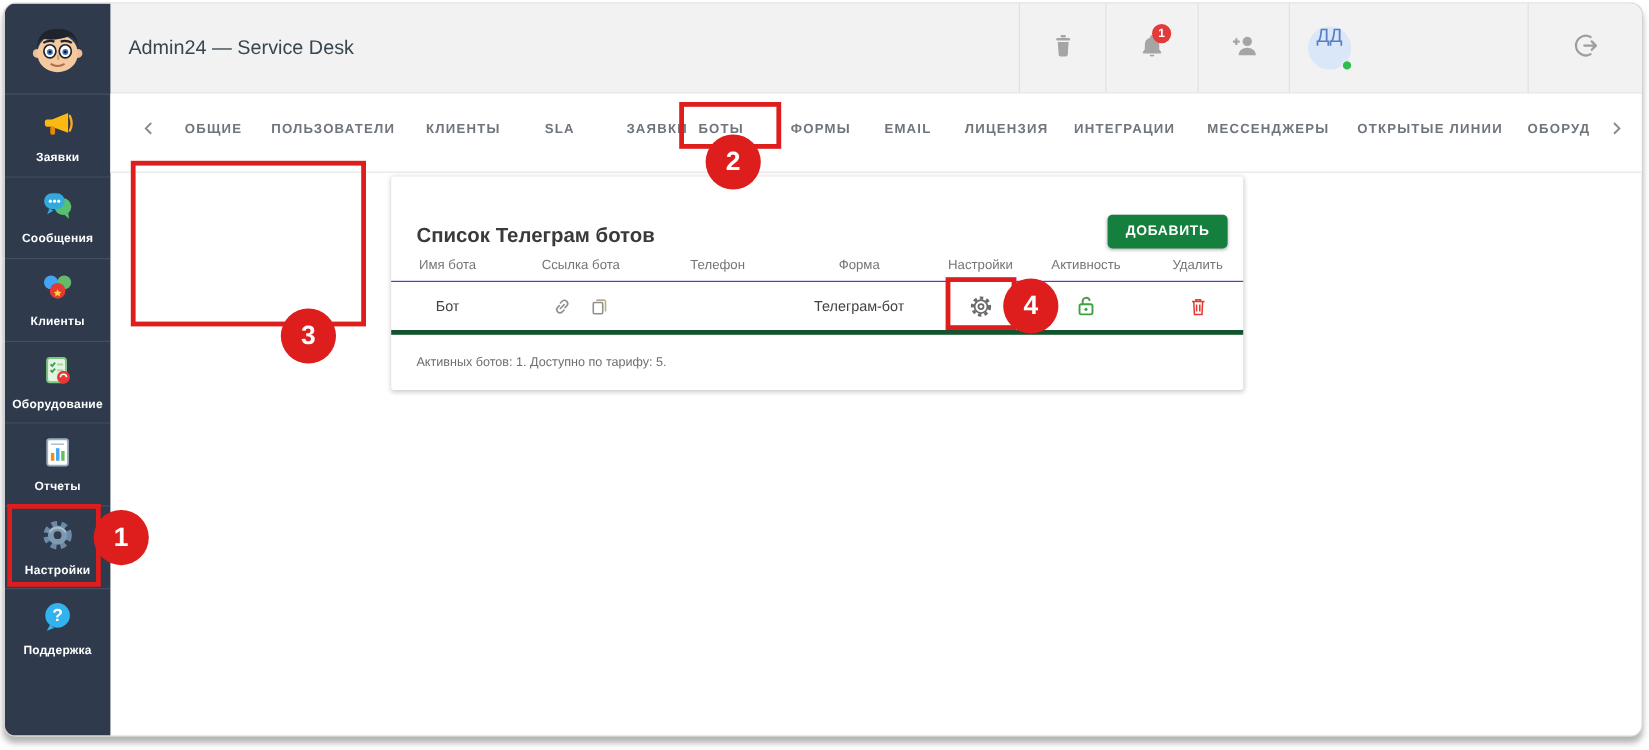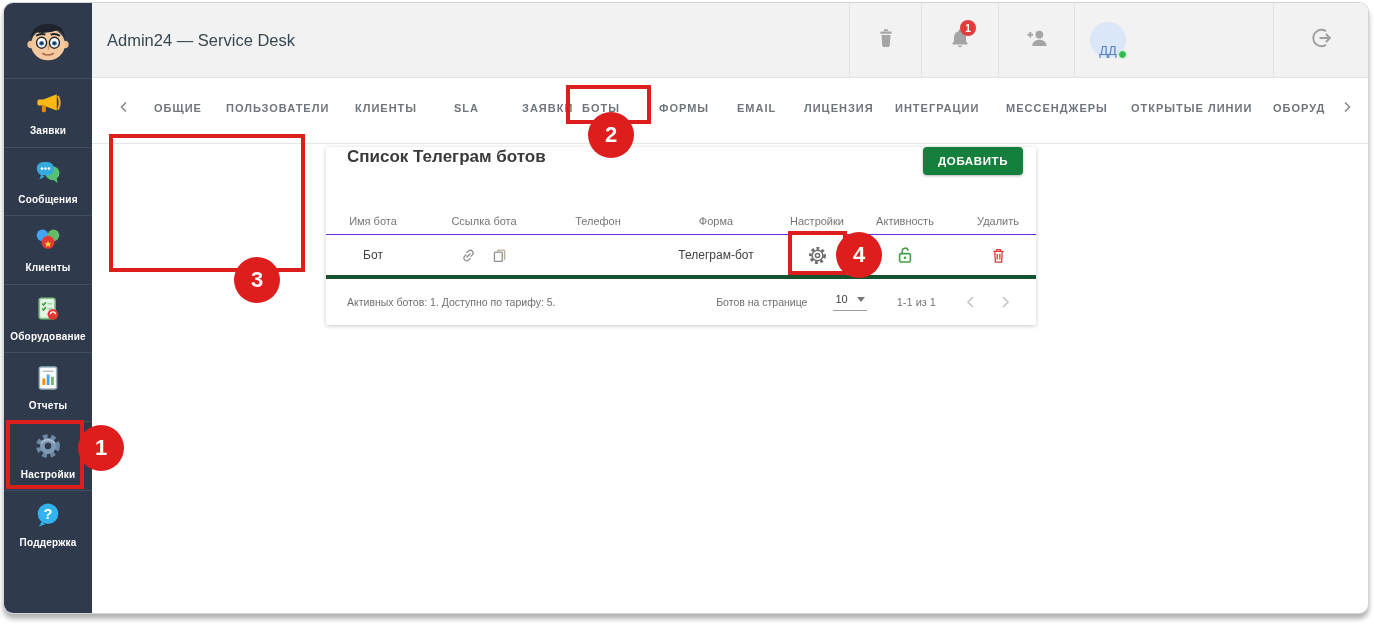--- a/index.html
+++ b/index.html
@@ -22,22 +22,22 @@
   .h-title { align-self:center; margin-left:15px; font-size:16.5px; color:#37474F; }
   .h-right { margin-left:auto; display:flex; }
   .h-cell { border-left:1px solid #E1E1E1; display:flex; align-items:center; justify-content:center; cursor:pointer; }
   .h-cell.c-trash { width:72px; } .h-cell.c-bell { width:77px; position:relative; }
   .h-cell.c-add { width:76px; } .h-cell.c-user { width:199px; justify-content:flex-start; gap:11px; padding-left:15px; cursor:default; }
   .h-cell.c-exit { width:97px; }
   .badge { position:absolute; top:17px; right:22px; min-width:16px; height:16px; border-radius:8px;
            background:#E23B3B; color:#fff; font-size:10px; font-weight:bold;
            display:flex; align-items:center; justify-content:center; padding:0 4px; }
   .avatar { position:relative; width:36px; height:36px; border-radius:50%; background:#DAE7F8;
-            display:flex; align-items:flex-end; justify-content:center;
-            color:#567FC4; font-size:13px; flex:0 0 auto; }
+            display:flex; align-items:flex-start; justify-content:center;
+            color:#567FC4; font-size:16px; flex:0 0 auto; }
   .avatar .dot { position:absolute; right:-1px; bottom:-1px; width:9px; height:9px; border-radius:50%;
                  background:#2DBE4F; border:1.5px solid #F2F2F3; }
   .u-name { color:#3E82DD; font-size:13px; line-height:17px; }
   .u-comp { color:#3B3B3B; font-size:12.5px; line-height:17px; }
   .u-id { color:#9AA0A6; font-size:11px; line-height:15px; }
 
   
   .tabbar { position:absolute; left:88px; top:75px; width:1278px; height:66px; background:#fff;
             border-bottom:1px solid #E5E5E5;text-align:center; }
   .tab { position:absolute; top:24px; font-size:11px; letter-spacing:1px; color:#6F757C;
@@ -47,21 +47,21 @@
   .t6{left:567px}.t7{left:645px}.t8{left:712px}.t9{left:803px}.t10{left:914px}.t11{left:1039px}.t12{left:1181px}
 
   
   .submenu { position:absolute; left:125px; top:138px; }
   .submenu-item { height:39px; display:flex; align-items:center; font-size:11.5px; letter-spacing:.8px;
                   color:#8A9198; font-weight:bold; white-space:nowrap; cursor:pointer; }
 
   
   .panel { position:absolute; left:322px; top:144px; width:710px; background:#fff; border-radius:2px;
            box-shadow:0 1px 4px rgba(0,0,0,.22); }
-  .panel-head { height:60px; display:flex; align-items:flex-start; padding:0 13px 0 21px; }
+  .panel-head { height:60px; display:flex; align-items:flex-end; padding:0 13px 0 21px; }
   .panel-title { font-size:17px; font-weight:bold; color:#3A3A3A; }
   .add-btn { margin-left:auto; background:#15803d; color:#fff; border:none; border-radius:4px;
              font-family:inherit; font-size:11.5px; font-weight:bold; letter-spacing:.6px;
              padding:8px 15px; cursor:pointer; box-shadow:0 1px 3px rgba(0,0,0,.3); }
   .tgrid { display:grid; grid-template-columns:94px 128px 100px 136px 66px 110px 76px; align-items:center; }
   .thead { height:28px; border-bottom:1px solid #6d28d9; }
   .thead > div { font-size:11px; color:#757575; text-align:center; }
   .trow { height:44px; border-bottom:4px solid #14532d; }
   .trow > div { font-size:12px; color:#424242; text-align:center; display:flex; align-items:center; justify-content:center; gap:14px; }
   .cell-icon { cursor:pointer; display:flex; align-items:center; justify-content:center; }
@@ -325,40 +325,20 @@
       <div>
         <span class="cell-icon">
           <svg width="19" height="19" viewBox="0 0 20 20">
               <path d="M4.5 5.6 h11 M8 5.6 V3.9 h4 v1.7 M6.1 5.6 l.6 11.3 h6.6 l.6 -11.3 M8.6 8.2 v6 M11.4 8.2 v6" fill="none" stroke="#E53935" stroke-width="1.35"></path>
             </svg>
         </span>
       </div>
     </div>
     <div class="tfoot">
       <span class="f-summary">Активных ботов: 1. Доступно по тарифу: 5.</span>
-      <div class="f-right">
-        <span class="f-label">Ботов на странице</span>
-        <span class="f-select">
-          <span class="val">10</span>
-          <span class="caret"></span>
-        </span>
-        <span class="f-range">1-1 из 1</span>
-        <div class="f-pager">
-          <span class="pg">
-            <svg width="16" height="16" viewBox="0 0 16 16">
-                <polyline points="10,3 5,8 10,13" fill="none" stroke="#C5C5C5" stroke-width="1.6"></polyline>
-              </svg>
-          </span>
-          <span class="pg">
-            <svg width="16" height="16" viewBox="0 0 16 16">
-                <polyline points="6,3 11,8 6,13" fill="none" stroke="#C5C5C5" stroke-width="1.6"></polyline>
-              </svg>
-          </span>
-        </div>
-      </div>
     </div>
   </div>
 
   <div class="ann-box box1"></div>
   <div class="ann-circle cir1">1</div>
   <div class="ann-box box2"></div>
   <div class="ann-circle cir2">2</div>
   <div class="ann-box box3"></div>
   <div class="ann-circle cir3">3</div>
   <div class="ann-box box4"></div>

